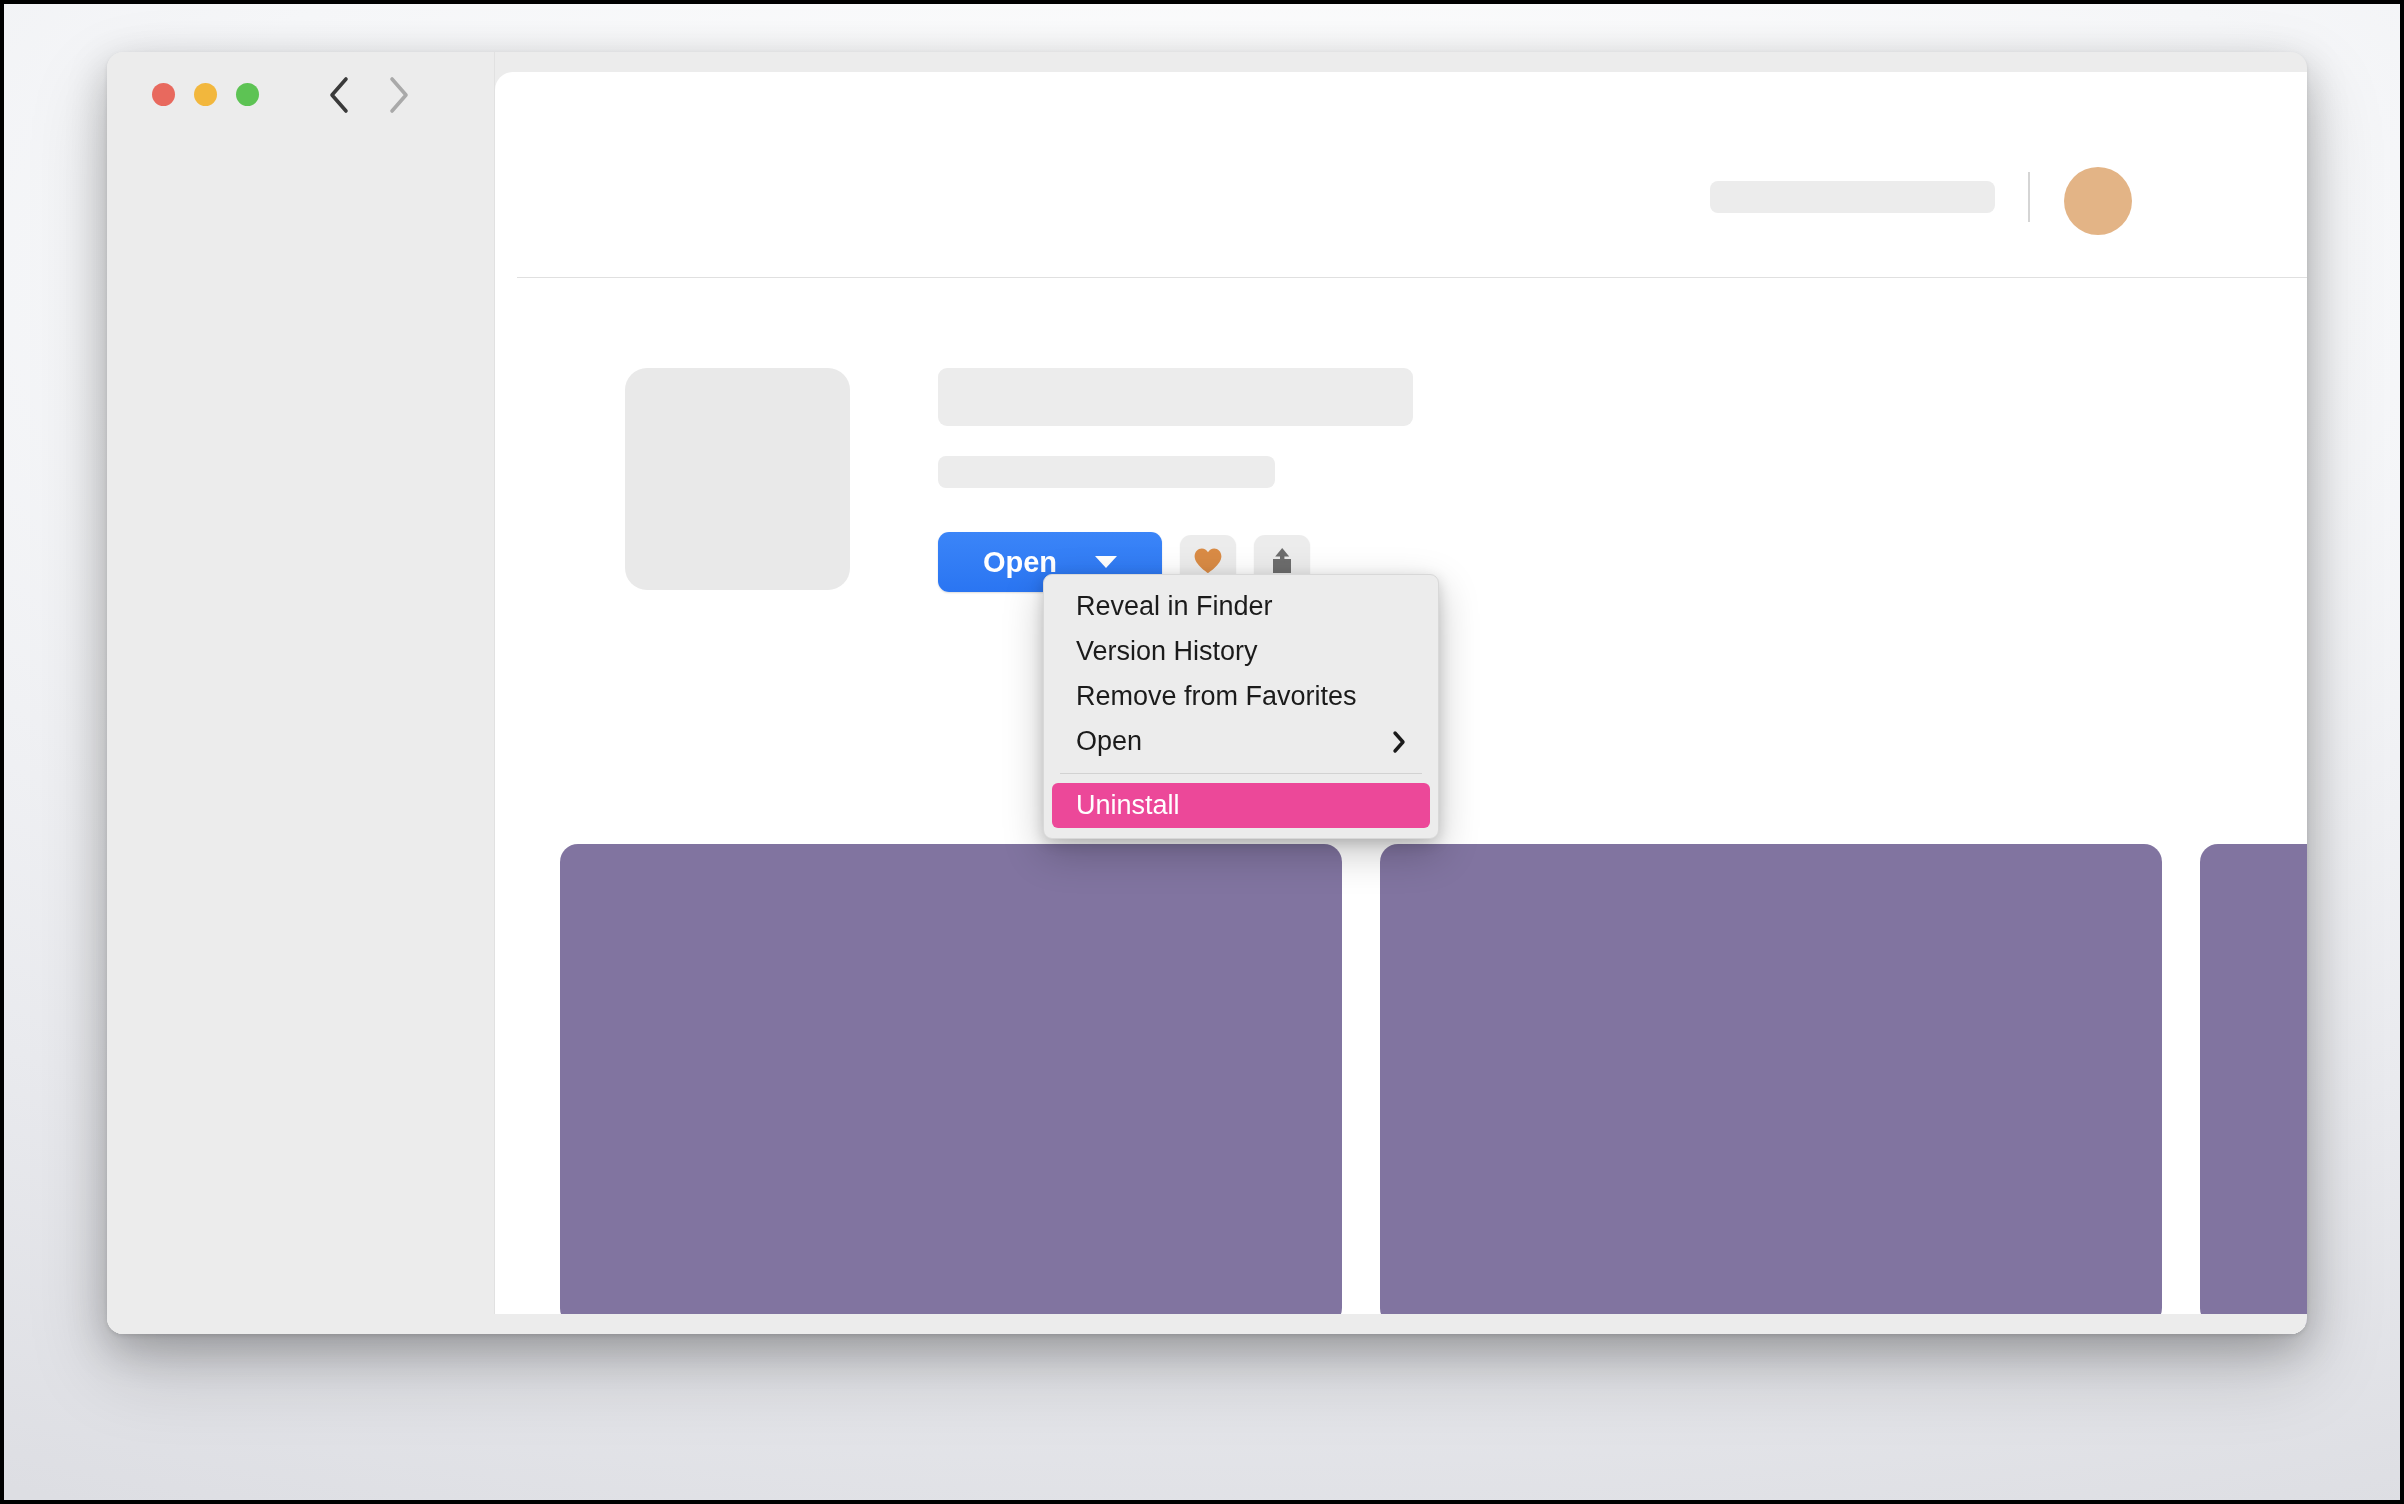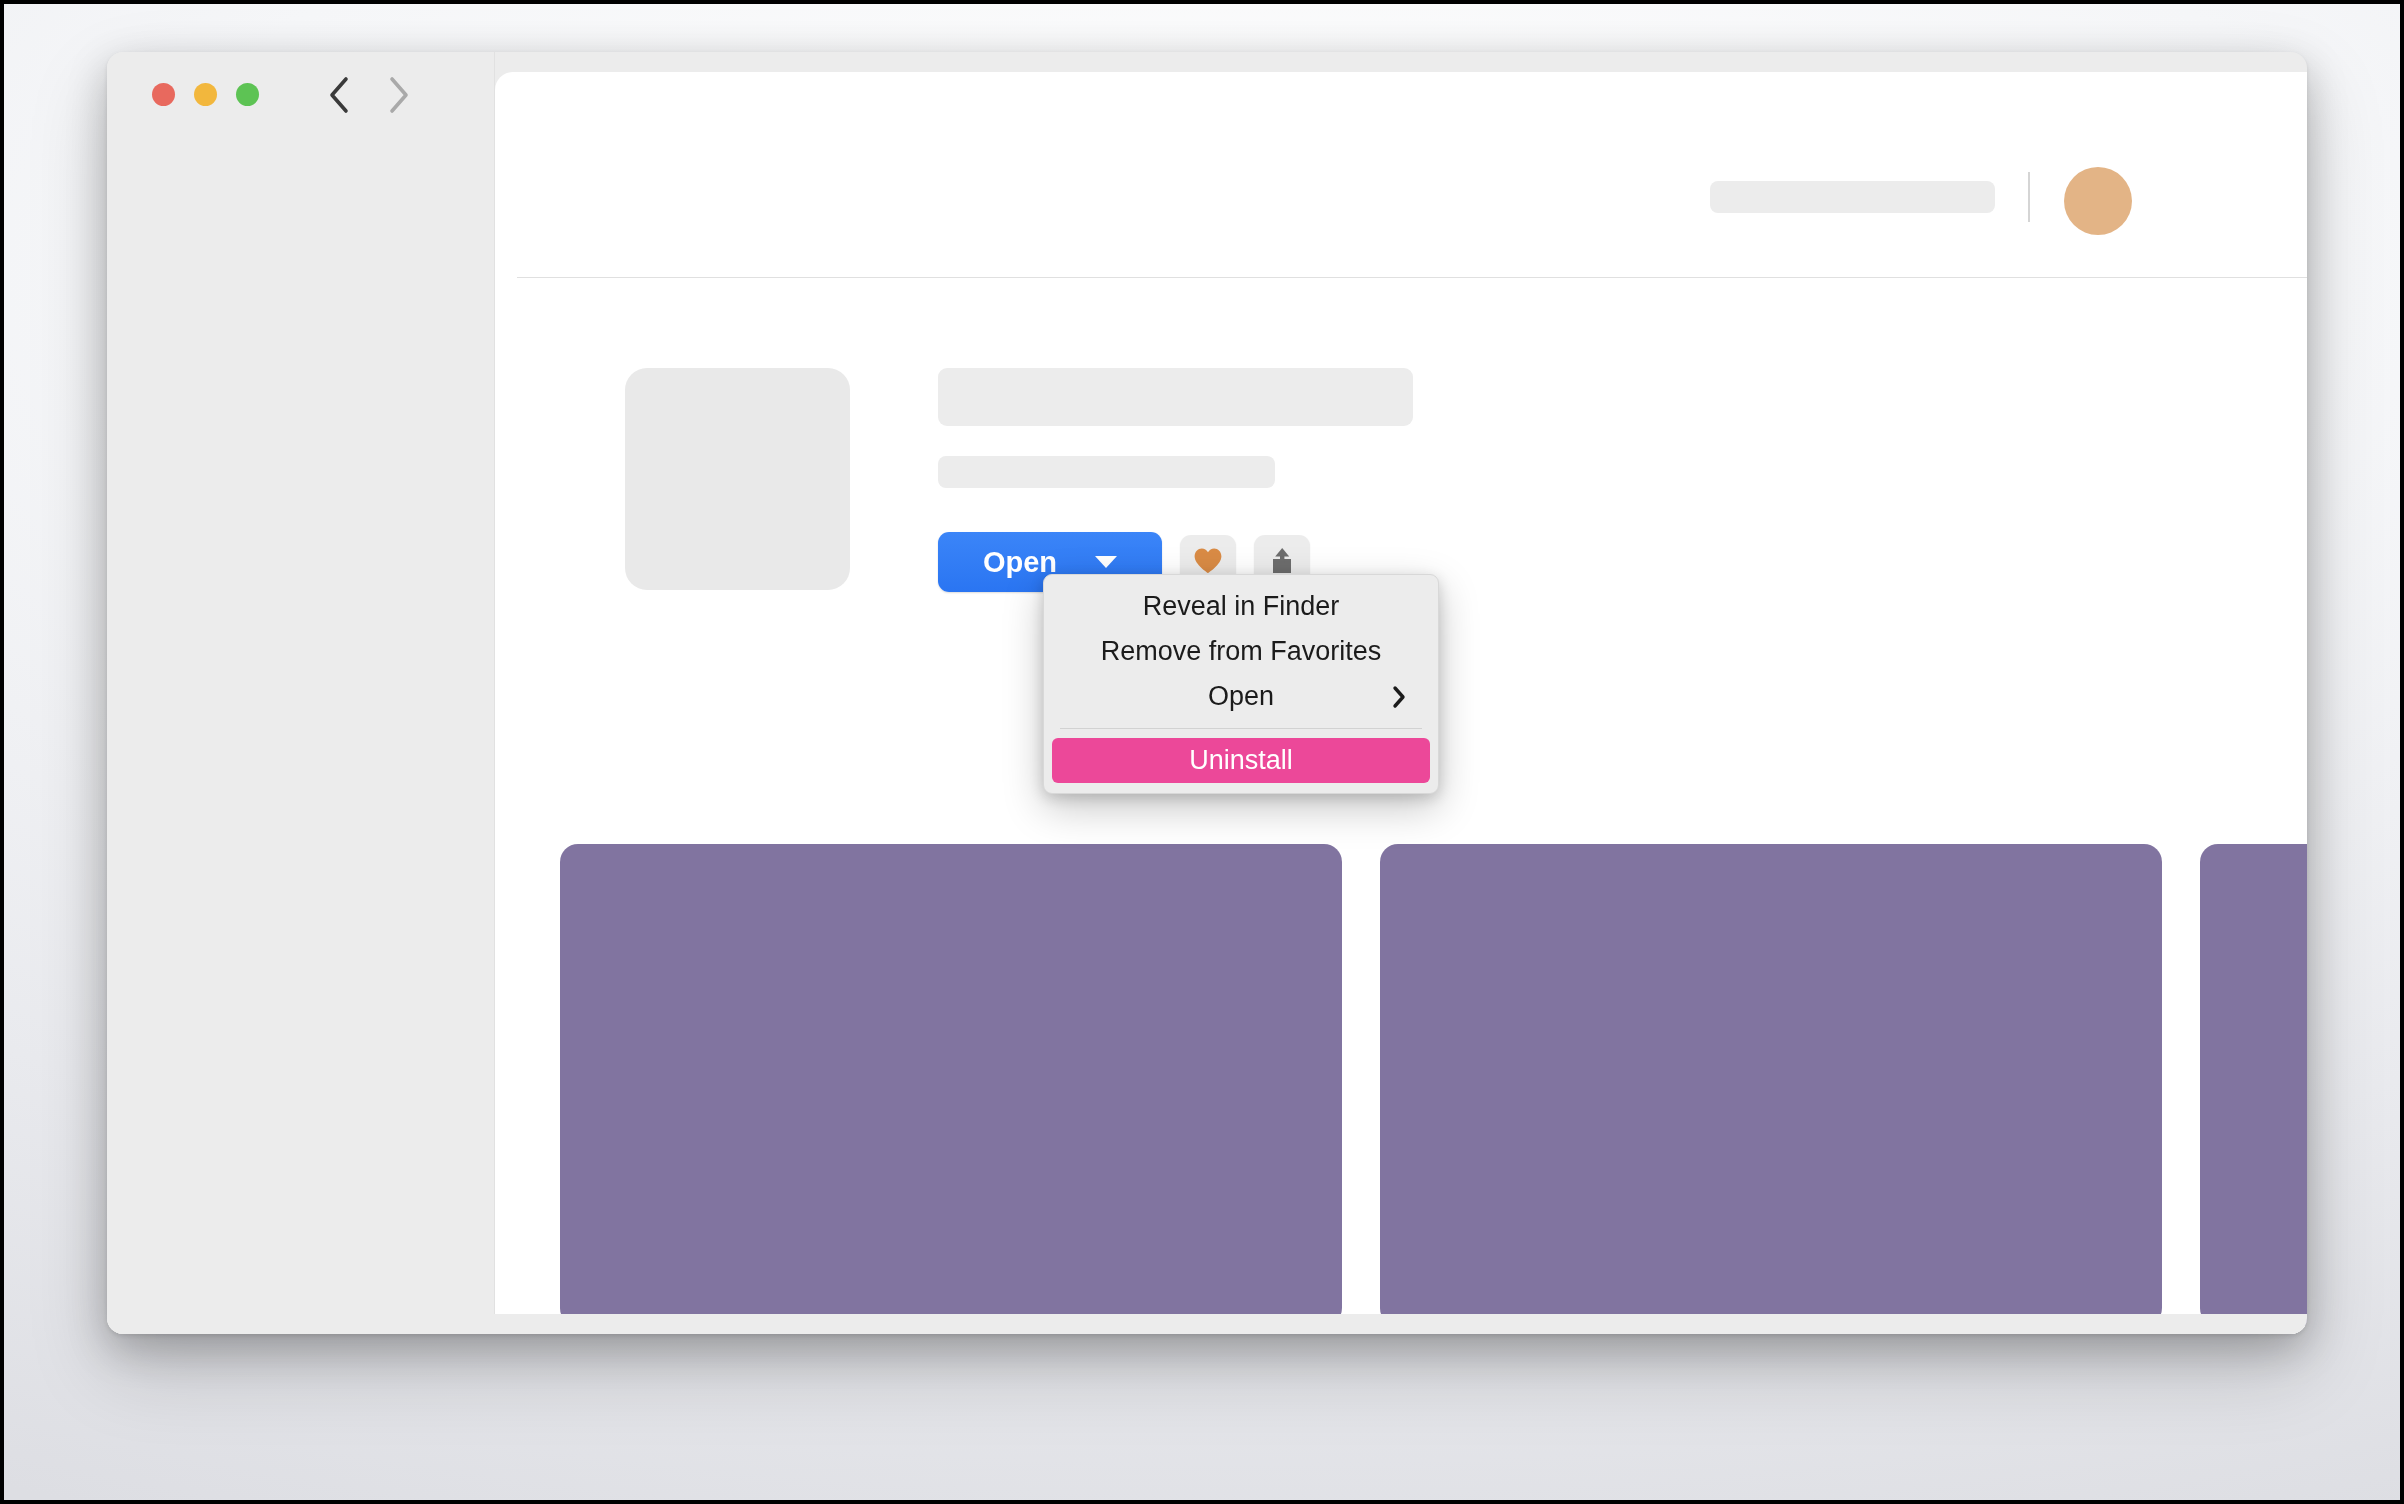--- a/index.html
+++ b/index.html
@@ -235,21 +235,20 @@
     height: 45px;
     display: flex;
     align-items: center;
     padding: 0 24px 0 24px;
     margin: 0 8px;
     border-radius: 6px;
     font-size: 27px;
     color: #1b1b1b;
     cursor: default;
     white-space: nowrap;
-    justify-content: center;
   }
   .menu-item.highlighted {
     background: #ec4899;
     color: #ffffff;
   }
   .menu-item .submenu-chevron {
     position: absolute;
     right: 22px;
     top: 50%;
     transform: translateY(-50%);
@@ -376,20 +375,23 @@
     </div>
 
     <div id="window-bottom-strip"></div>
 
     <div id="dropdown-menu">
 
       <div class="menu-item">
         <span>Reveal in Finder</span>
       </div>
 
+      <div class="menu-item">
+        <span>Version History</span>
+      </div>
 
       <div class="menu-item">
         <span>Remove from Favorites</span>
       </div>
 
       <div class="menu-item">
         <span>Open</span>
         <span class="submenu-chevron">
           <svg width="18" height="26" viewBox="0 0 18 26" fill="none">
             <path d="M5 4 L13 13 L5 22" stroke="#1b1b1b" stroke-width="3.4" stroke-linecap="round" stroke-linejoin="round"></path>

